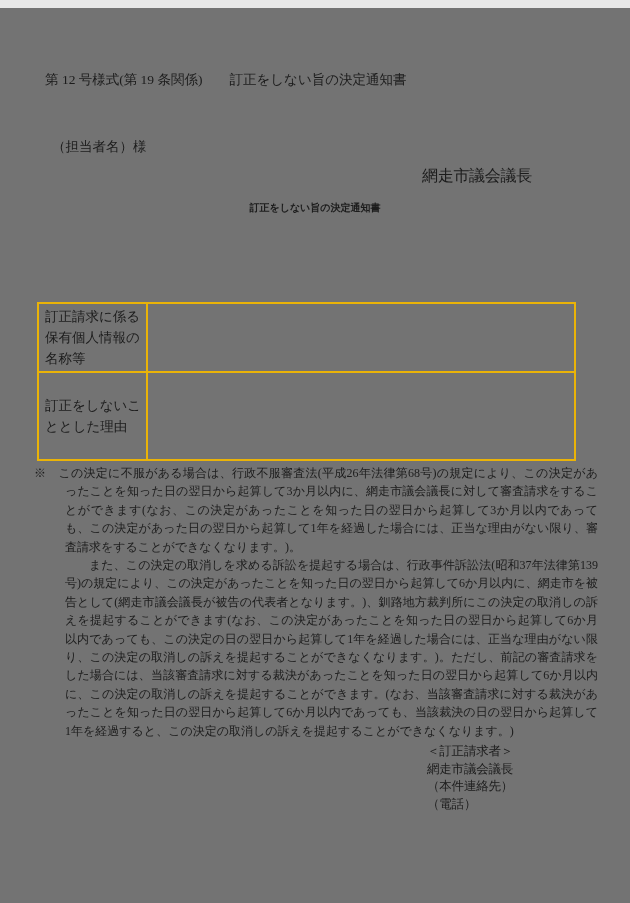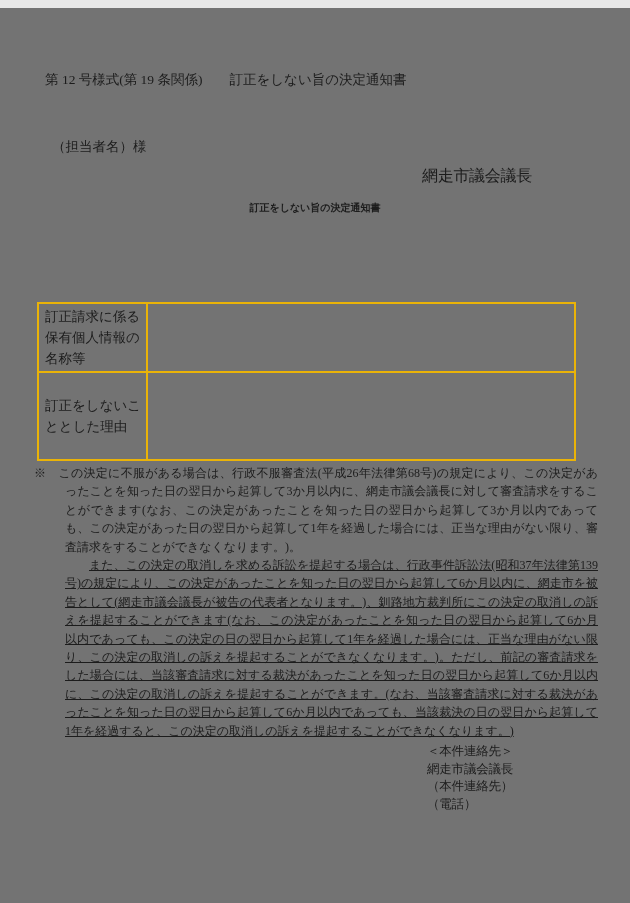--- a/index.html
+++ b/index.html
@@ -38,21 +38,21 @@
   .row-name{height:62px;}
   .row-reason{height:88px;}
   .notes{
     left:65px;top:456px;width:533px;
     font-size:12px;line-height:18.4px;
     text-align:justify;text-justify:inter-ideograph;
   }
   .notes p{margin:0;}
   .notes .note-p1{text-indent:-24px;padding-left:0;margin-left:-7px;padding-left:7px;}
   .notes .note-p1{text-indent:-31px;padding-left:24px;margin-left:-24px;}
-  .notes .note-p2{text-indent:24px;text-decoration:underline;}
+  .notes .note-p2{text-indent:24px;}
   .contact{
     left:427px;top:735px;
     font-size:12.5px;line-height:17.7px;
     letter-spacing:-0.2px;
   }
   .contact div{white-space:pre;}
 </style>
 </head>
 <body>
 
@@ -80,19 +80,19 @@
       </tr>
     </tbody>
   </table>
 
   <div class="abs notes">
     <p class="note-p1">※　この決定に不服がある場合は、行政不服審査法(平成26年法律第68号)の規定により、この決定があったことを知った日の翌日から起算して3か月以内に、網走市議会議長に対して審査請求をすることができます(なお、この決定があったことを知った日の翌日から起算して3か月以内であっても、この決定があった日の翌日から起算して1年を経過した場合には、正当な理由がない限り、審査請求をすることができなくなります。)。</p>
     <p class="note-p2">また、この決定の取消しを求める訴訟を提起する場合は、行政事件訴訟法(昭和37年法律第139号)の規定により、この決定があったことを知った日の翌日から起算して6か月以内に、網走市を被告として(網走市議会議長が被告の代表者となります。)、釧路地方裁判所にこの決定の取消しの訴えを提起することができます(なお、この決定があったことを知った日の翌日から起算して6か月以内であっても、この決定の日の翌日から起算して1年を経過した場合には、正当な理由がない限り、この決定の取消しの訴えを提起することができなくなります。)。ただし、前記の審査請求をした場合には、当該審査請求に対する裁決があったことを知った日の翌日から起算して6か月以内に、この決定の取消しの訴えを提起することができます。(なお、当該審査請求に対する裁決があったことを知った日の翌日から起算して6か月以内であっても、当該裁決の日の翌日から起算して1年を経過すると、この決定の取消しの訴えを提起することができなくなります。)</p>
   </div>
 
   <div class="abs contact">
-    <div>＜本件連絡先＞</div>
+    <div>＜訂正請求者＞</div>
     <div>網走市議会議長</div>
     <div>（本件連絡先）</div>
     <div>（電話）</div>
   </div>
 
 </div>
 
 </body></html>

